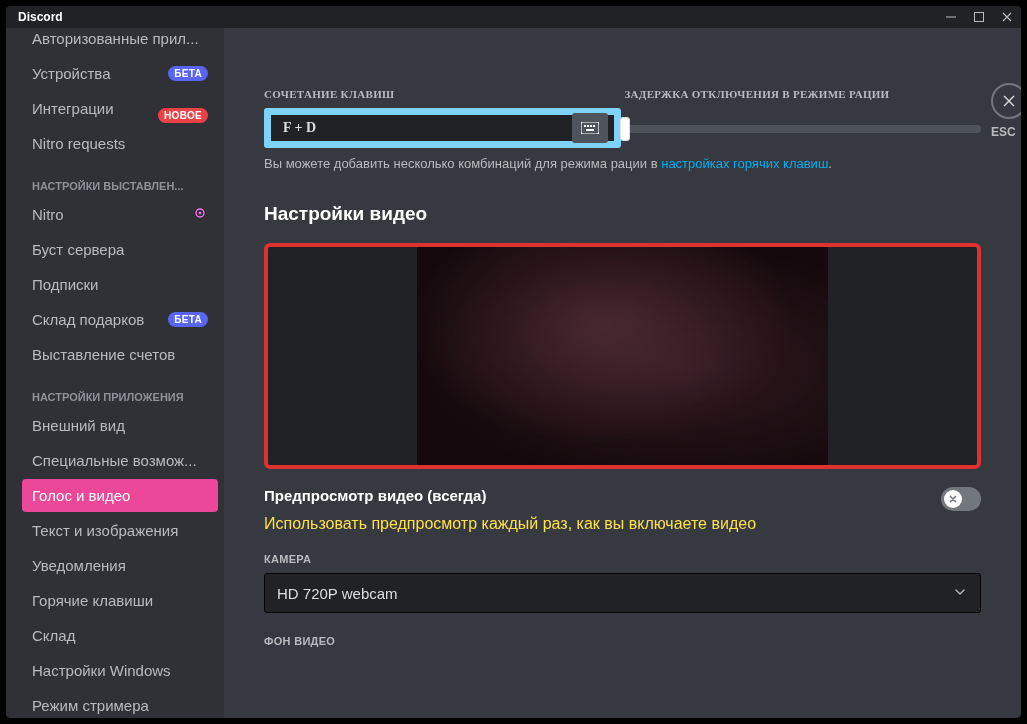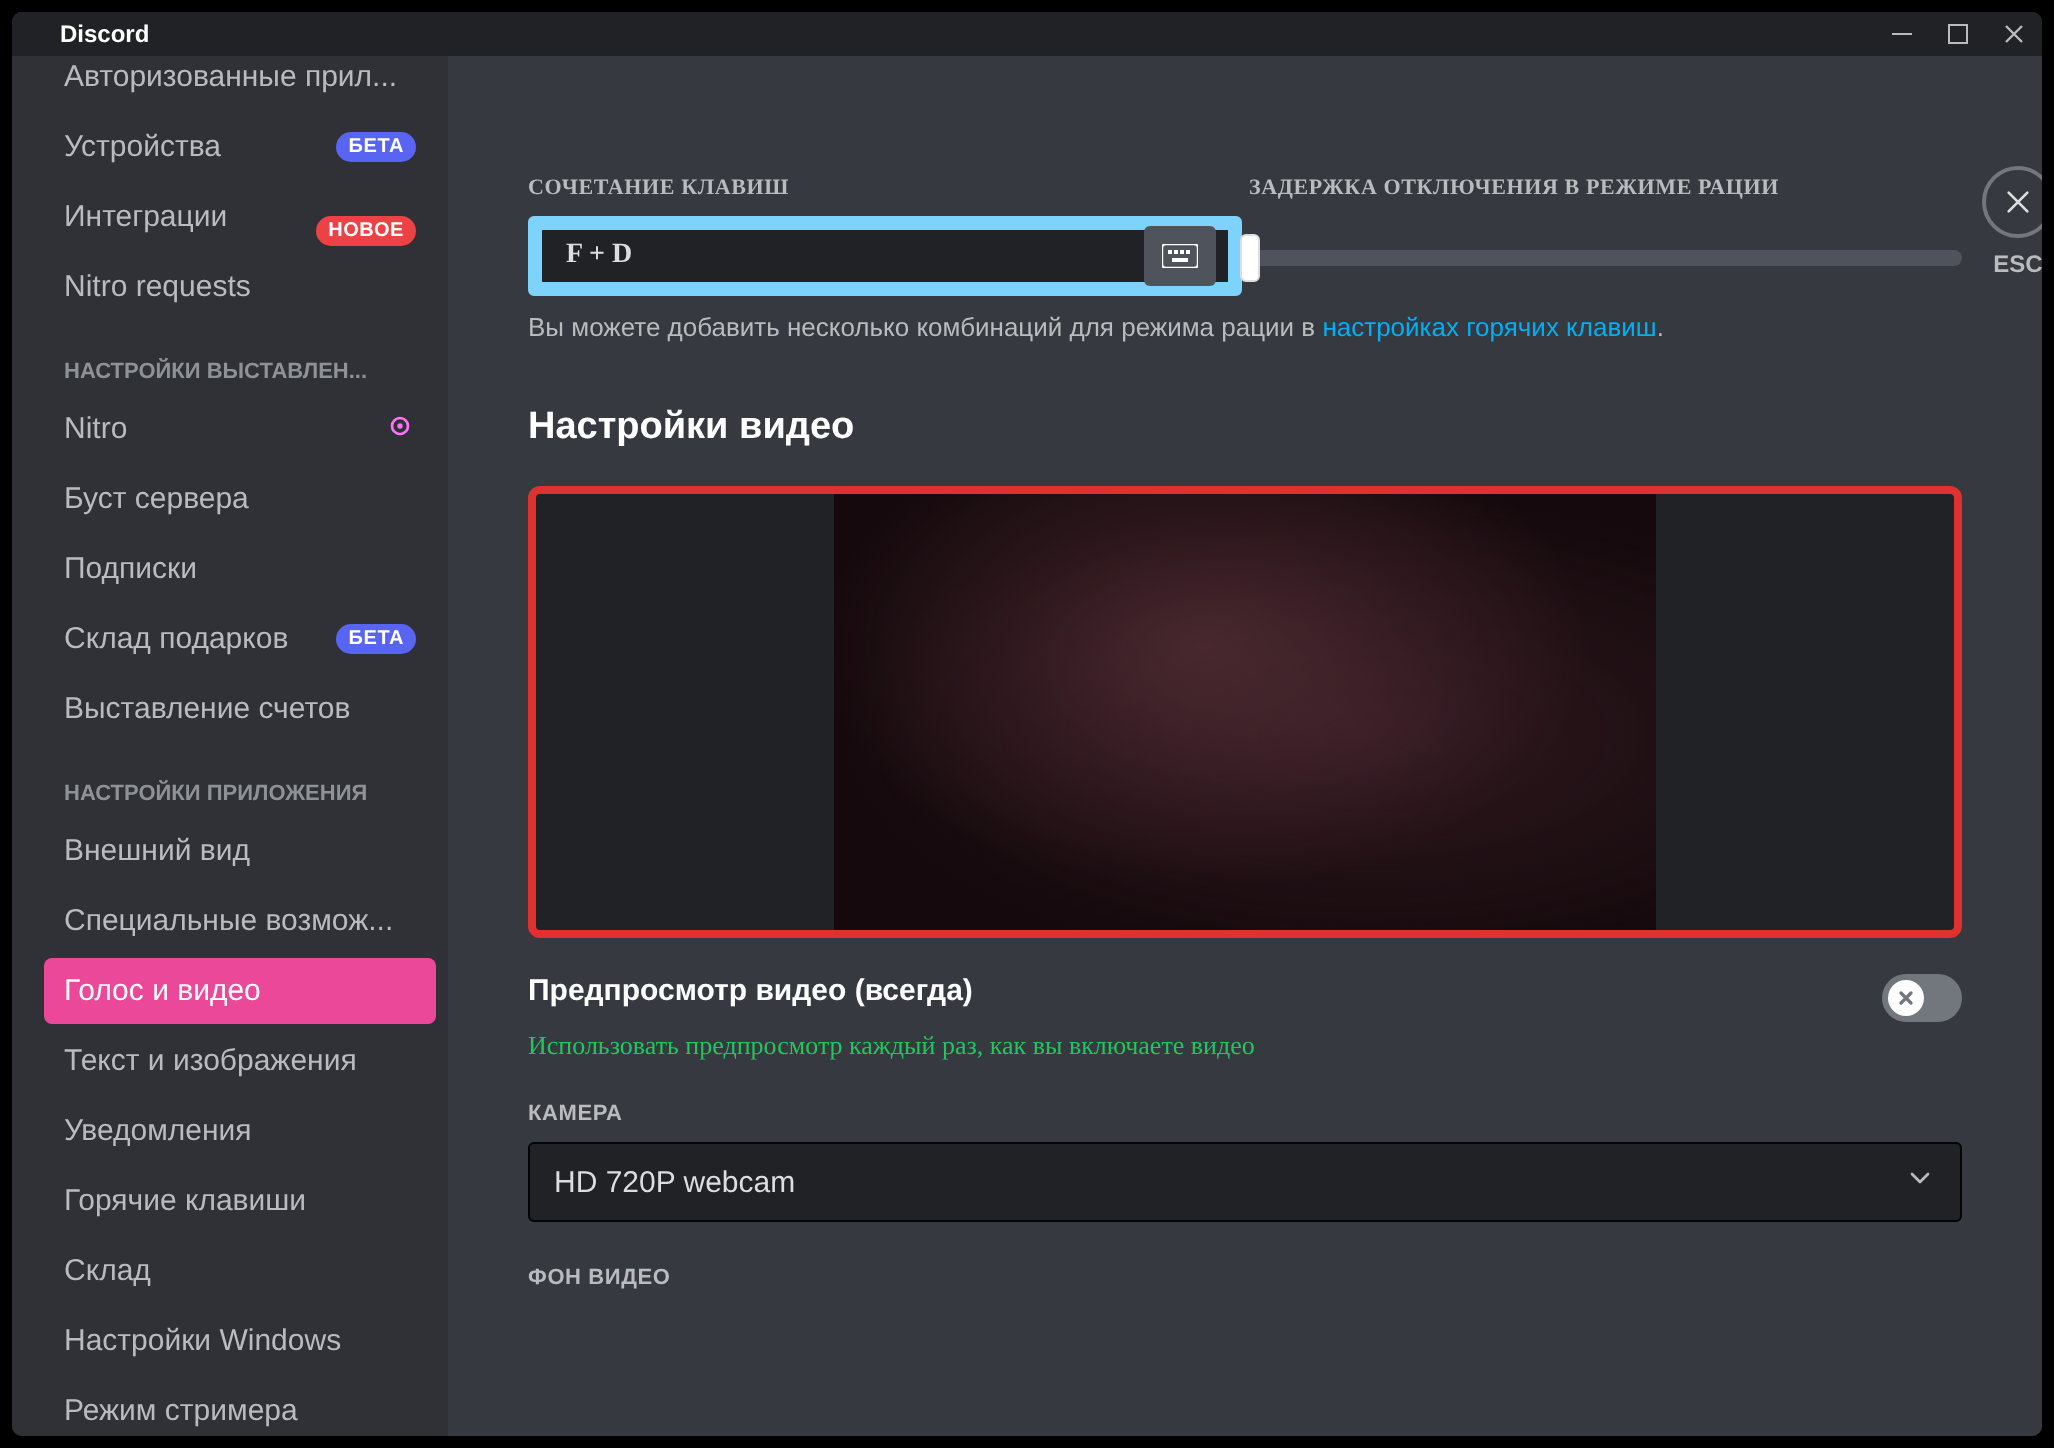--- a/index.html
+++ b/index.html
@@ -21,21 +21,21 @@
   overflow: hidden;
   background: #36393f;
   display: flex;
   flex-direction: column;
 }
 .titlebar {
   height: 22px;
   background: #202225;
   display: flex;
   align-items: center;
-  padding-left: 24px;
+  padding-left: 12px;
   color: #fff;
   font-size: 12px;
   font-weight: 600;
 }
 .titlebar-spacer { flex: 1; }
 .tb-btn {
   width: 28px; height: 22px;
   display:flex; align-items:center; justify-content:center;
   color:#b9bbbe;
 }
@@ -128,38 +128,38 @@
   background:
     radial-gradient(ellipse at 45% 35%, rgba(120,70,80,.45), rgba(0,0,0,0) 60%),
     radial-gradient(ellipse at 65% 55%, rgba(70,40,50,.55), rgba(0,0,0,0) 70%),
     #1a0f12;
   filter: contrast(1.05);
 }
 .setting-row {
   display:flex; align-items:flex-start; gap:12px; margin-bottom:4px;justify-content:space-between;
 }
 .setting-title { color:#fff; font-size:15px; font-weight:600; }
-.setting-desc { color:#22c55e; font-size:13px; margin-top:4px; margin-bottom:20px;font-family:Liberation Serif, serif; }
+.setting-desc { color:#fde047; font-size:16px; margin-top:4px; margin-bottom:20px; }
 .toggle {
   margin-left:auto; width:40px; height:24px; background:#72767d; border-radius:12px;
   position:relative; flex-shrink:0;
 }
 .toggle-knob {
   position:absolute; left:3px; top:3px; width:18px; height:18px; background:#fff; border-radius:50%;
   display:flex; align-items:center; justify-content:center;
 }
 .toggle-knob svg { width:10px; height:10px; color:#72767d; }
 .select-box {
   background:#202225; height:40px; border:1px solid #040405; border-radius:3px;
   display:flex; align-items:center; padding:0 12px; color:#dcddde; font-size:15px;
   font-weight:500; cursor:pointer;
 }
 .chevron { margin-left:auto; color:#b9bbbe; }
 .esc-wrap {
-  position:absolute; top:55px; right:-6px; text-align:center;
+  position:absolute; top:55px; right:-6px; 
 }
 .esc-circle {
   width:36px; height:36px; border:2px solid #72767d; border-radius:50%;
   display:flex; align-items:center; justify-content:center; color:#dcddde; cursor:pointer;
 }
 .esc-circle svg { width:16px; height:16px; }
 .esc-label { color:#b9bbbe; font-size:12px; font-weight:600; margin-top:6px; }
 </style>
 </head>
 <body>

